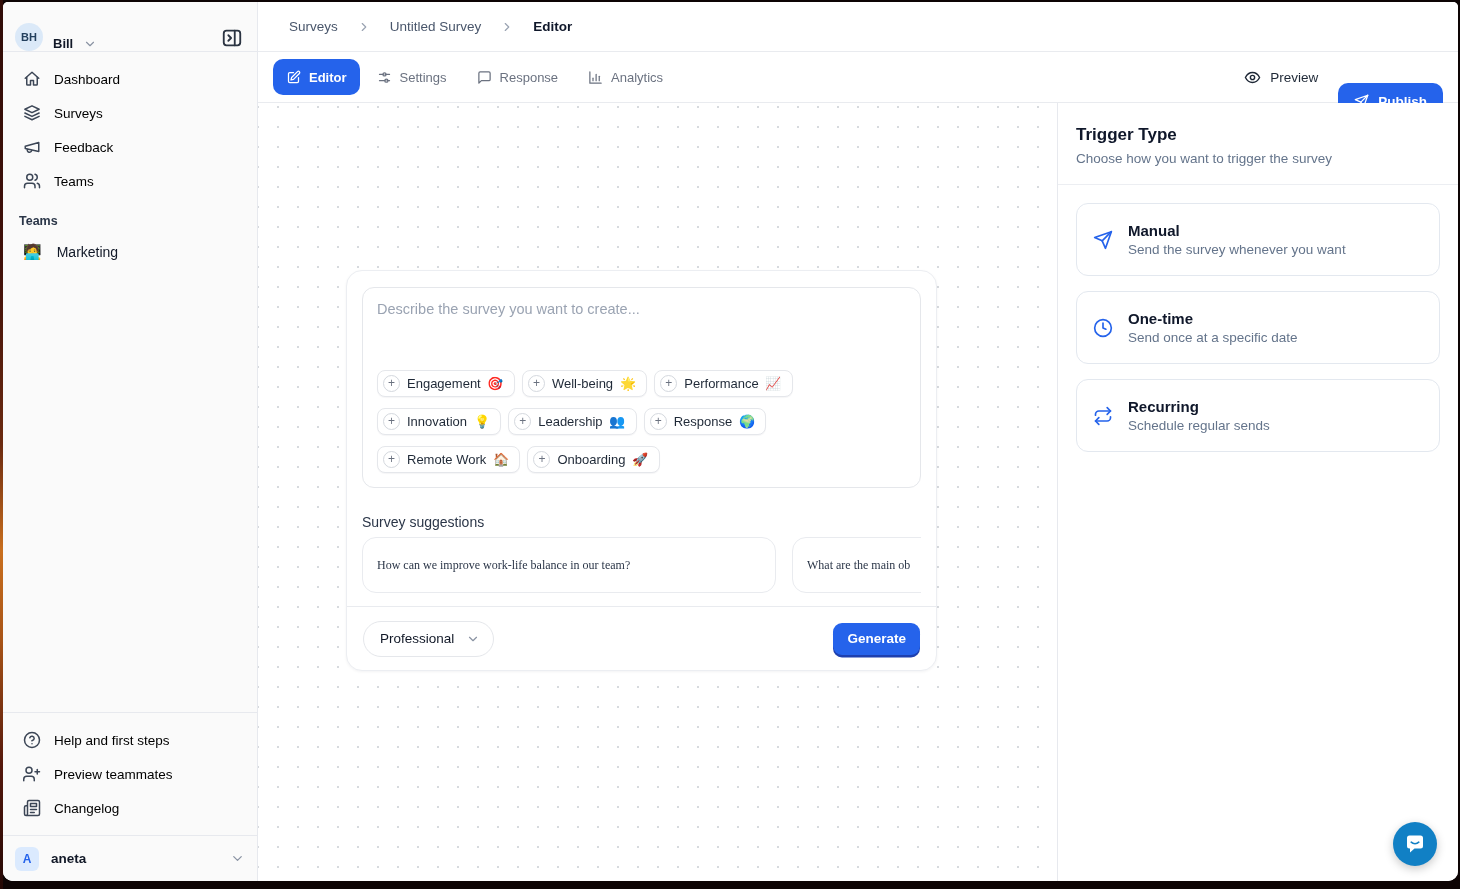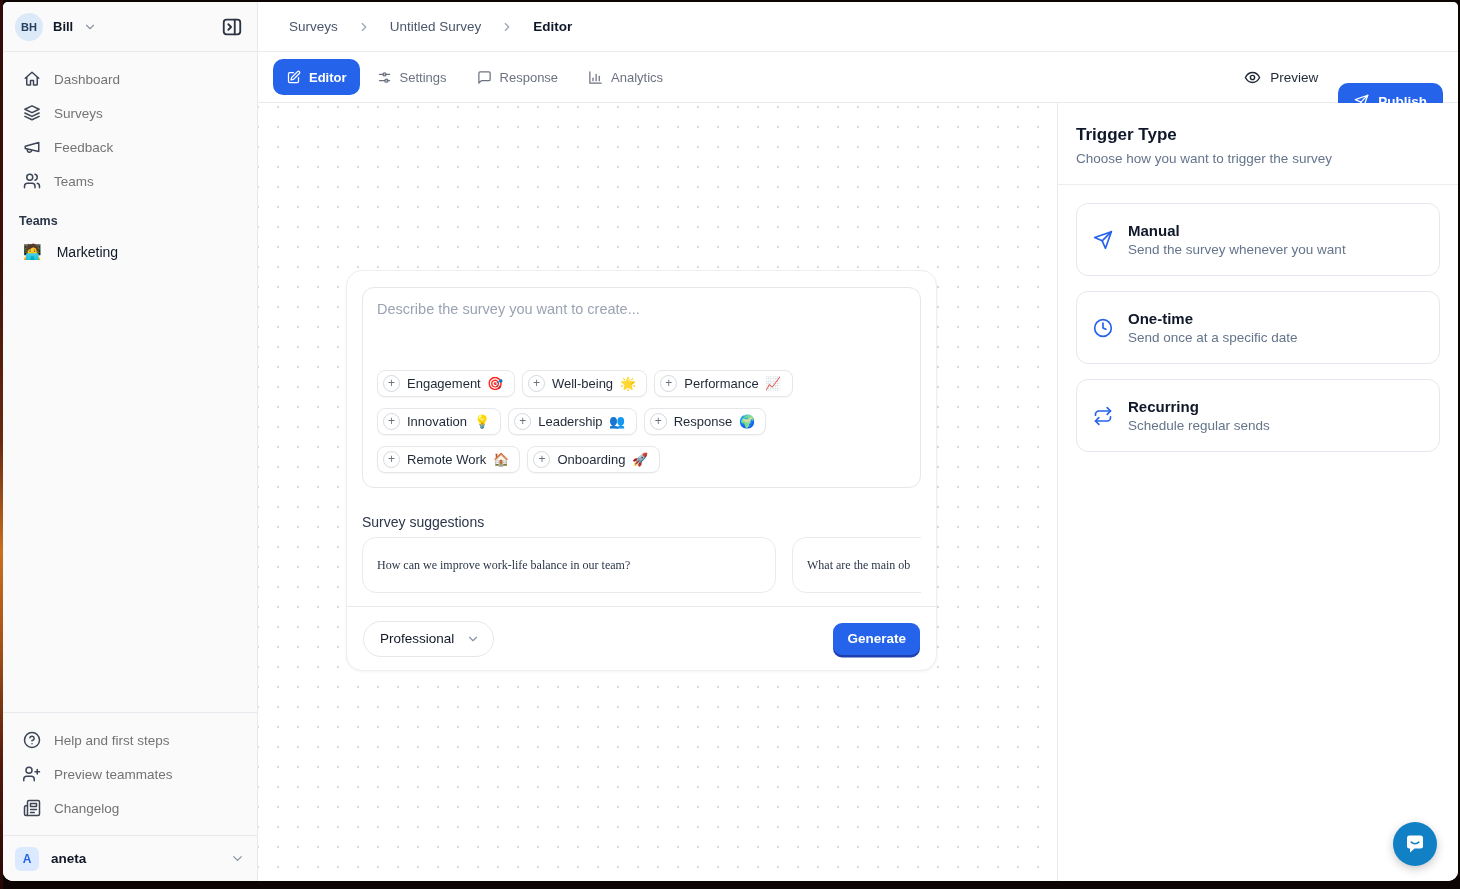--- a/index.html
+++ b/index.html
@@ -11,27 +11,27 @@
   }
   .frame-left{position:absolute;left:0;top:0;width:3px;height:100%;
     background:linear-gradient(180deg,#300c07 0%,#41110a 30%,#6b2a10 50%,#c96f1e 62%,#a85417 72%,#55180c 86%,#240805 100%);}
   .app{position:absolute;top:2px;left:3px;right:2px;bottom:8px;background:#fff;
     border-radius:5px 5px 10px 10px;overflow:hidden;display:flex;}
   svg{display:block}
   .ic{stroke:currentColor;fill:none;stroke-width:2;stroke-linecap:round;stroke-linejoin:round}
 
   
   .sidebar{width:255px;min-width:255px;background:#fafafa;border-right:1px solid #e7e9ee;display:flex;flex-direction:column;}
-  .ws-row{height:50px;display:flex;align-items:center;gap:10px;padding:15px 12px;border-bottom:1px solid #e7e9ee;}
+  .ws-row{height:50px;display:flex;align-items:flex-end;gap:10px;padding:0 12px;border-bottom:1px solid #e7e9ee;}
   .ws-avatar{width:28px;height:28px;border-radius:50%;background:#dbe9f8;color:#24405e;font-size:11px;font-weight:700;display:grid;place-items:center;}
   .ws-name{font-size:13px;font-weight:600;color:#111827;}
   .chev{color:#8a93a3;}
   .collapse-btn{margin-left:auto;color:#2b3442;background:none;border:0;cursor:pointer;padding:2px;}
   .nav{padding:10px 12px 0;}
-  .nav-item{display:flex;align-items:center;gap:13px;height:34px;padding:0 8px;border-radius:8px;font-size:13.5px;color:#737373;cursor:pointer;background:none;border:0;width:100%;text-align:left;font-family:inherit;}
+  .nav-item{display:flex;align-items:center;gap:13px;height:34px;padding:0 8px;border-radius:8px;font-size:13.5px;color:#000000;cursor:pointer;background:none;border:0;width:100%;text-align:left;font-family:inherit;}
   .nav-item .nico{color:#3c4656;}
   .section-label{padding:16px 16px 8px;font-size:12.5px;font-weight:700;color:#2b3648;}
   .team-item{display:flex;align-items:center;gap:15px;padding:7px 20px;font-size:14px;color:#111827;cursor:pointer;background:none;border:0;width:100%;text-align:left;font-family:inherit;}
   .team-emoji{font-size:15px;}
   .sidebar-spacer{flex:1;}
   .sidebar-bottom{border-top:1px solid #e7e9ee;padding:10px 12px;}
   .user-row{border-top:1px solid #e7e9ee;height:46px;display:flex;align-items:center;gap:12px;padding:0 12px;cursor:pointer;background:#fafafa;border-left:0;border-right:0;border-bottom:0;width:100%;font-family:inherit;}
   .user-avatar{width:24px;height:24px;border-radius:6px;background:#dbeafe;color:#2563eb;font-size:12px;font-weight:700;display:grid;place-items:center;}
   .user-name{font-size:13.5px;font-weight:600;color:#111827;}
   .user-row .chev{margin-left:auto;}

